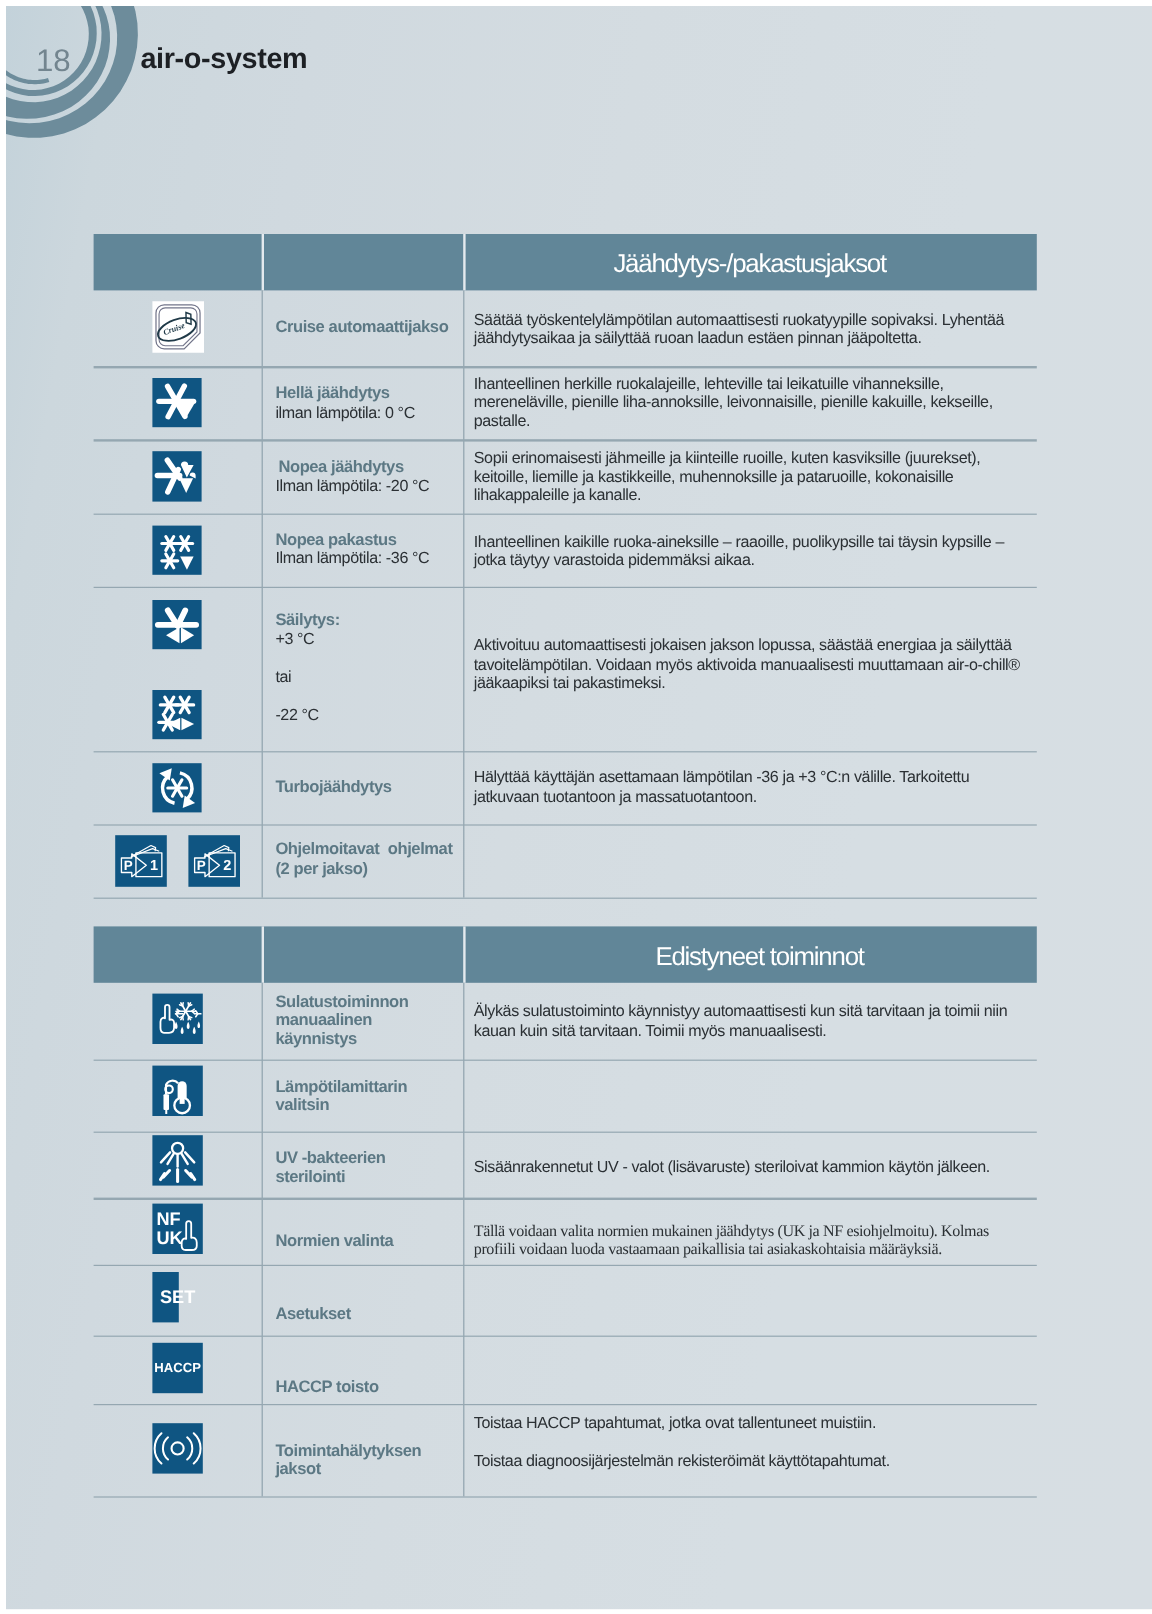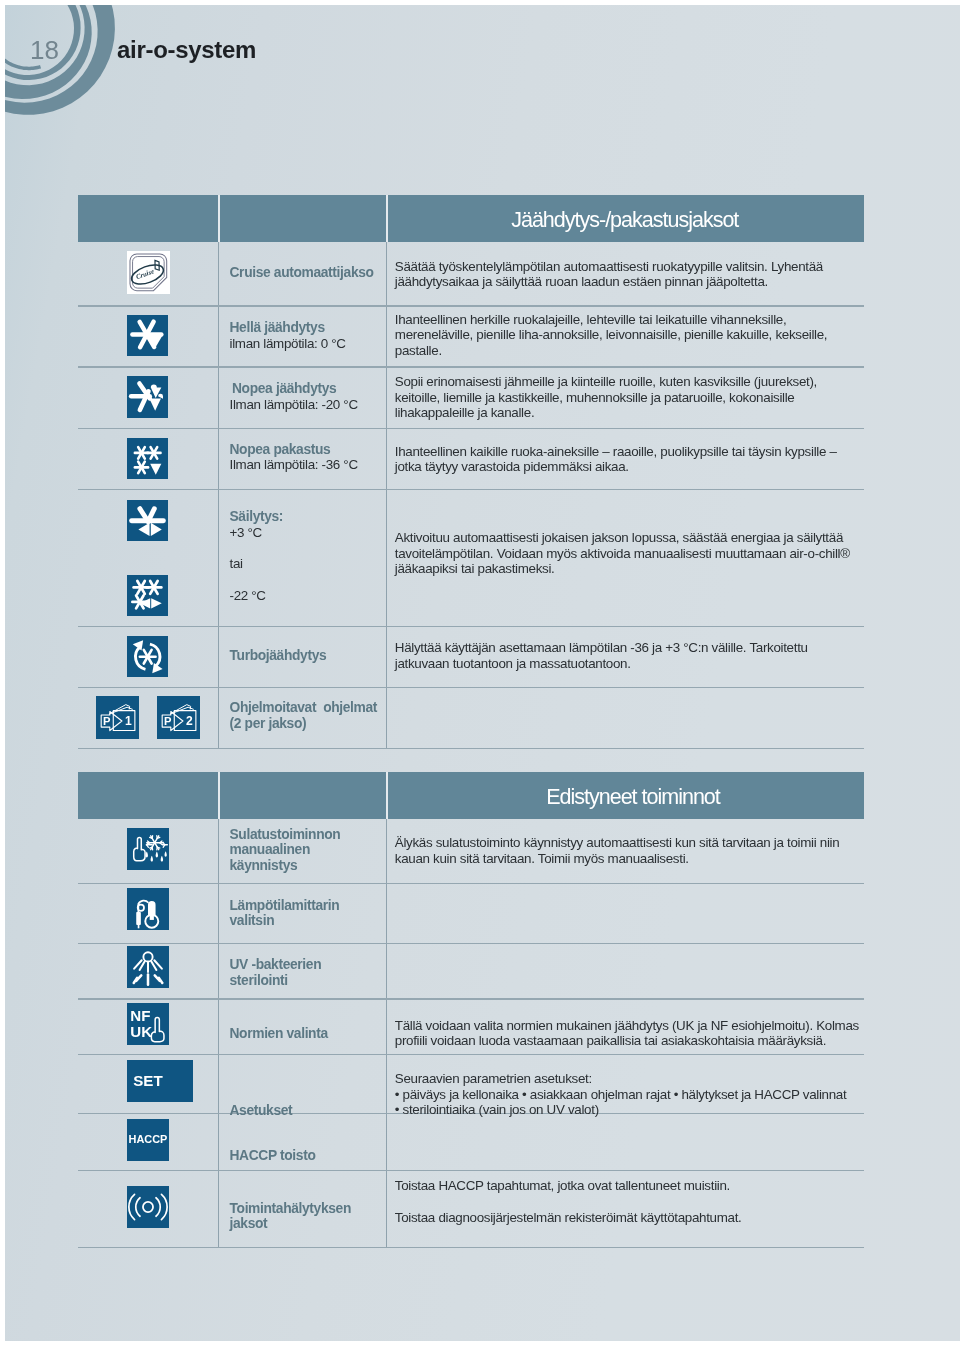--- a/index.html
+++ b/index.html
@@ -42,21 +42,21 @@
 <div class="vl" style="left:213px;top:236.8px;height:506px;"></div>
 <div class="vl" style="left:380.5px;top:236.8px;height:506px;"></div>
 <div class="hl" style="left:72.5px;top:300.4px;width:786.5px;"></div>
 <div class="hl" style="left:72.5px;top:361.3px;width:786.5px;"></div>
 <div class="hl" style="left:72.5px;top:422.7px;width:786.5px;"></div>
 <div class="hl" style="left:72.5px;top:483.8px;width:786.5px;"></div>
 <div class="hl" style="left:72.5px;top:620.8px;width:786.5px;"></div>
 <div class="hl" style="left:72.5px;top:682px;width:786.5px;"></div>
 <div class="hl" style="left:72.5px;top:742.8px;width:786.5px;"></div>
 <div class="nm" style="left:224.5px;top:260.1px;width:150px;">Cruise automaattijakso</div>
-<div class="ds" style="left:389.8px;top:253.7px;">Säätää työskentelylämpötilan automaattisesti ruokatyypille valitsin. Lyhentää
+<div class="ds" style="left:389.8px;top:253.7px;">Säätää työskentelylämpötilan automaattisesti ruokatyypille sopivaksi. Lyhentää
 jäähdytysaikaa ja säilyttää ruoan laadun estäen pinnan jääpoltetta.</div>
 <div class="nm" style="left:224.5px;top:314.8px;width:150px;">Hellä jäähdytys</div>
 <div class="sb" style="left:224.5px;top:330.5px;">ilman lämpötila: 0 °C</div>
 <div class="ds" style="left:389.8px;top:306.6px;">Ihanteellinen herkille ruokalajeille, lehteville tai leikatuille vihanneksille,
 mereneläville, pienille liha-annoksille, leivonnaisille, pienille kakuille, kekseille,
 pastalle.</div>
 <div class="nm" style="left:227px;top:375.8px;width:150px;">Nopea jäähdytys</div>
 <div class="sb" style="left:224.5px;top:391.5px;">Ilman lämpötila: -20 °C</div>
 <div class="ds" style="left:389.8px;top:369.1px;">Sopii erinomaisesti jähmeille ja kiinteille ruoille, kuten kasviksille (juurekset),
 keitoille, liemille ja kastikkeille, muhennoksille ja pataruoille, kokonaisille
@@ -171,27 +171,25 @@
 <div class="hl" style="left:72.5px;top:1241.9px;width:786.5px;"></div>
 <div class="nm" style="left:224.5px;top:821.5px;width:150px;">Sulatustoiminnon
 manuaalinen
 käynnistys</div>
 <div class="ds" style="left:389.8px;top:830px;">Älykäs sulatustoiminto käynnistyy automaattisesti kun sitä tarvitaan ja toimii niin
 kauan kuin sitä tarvitaan. Toimii myös manuaalisesti.</div>
 <div class="nm" style="left:224.5px;top:892.5px;width:150px;">Lämpötilamittarin
 valitsin</div>
 <div class="nm" style="left:224.5px;top:952.3px;width:150px;">UV -bakteerien
 sterilointi</div>
+<div class="ds" style="left:389.8px;top:960px;">Sisäänrakennetut UV - valot (lisävaruste) steriloivat kammion käytön jälkeen.</div>
 <div class="nm" style="left:224.5px;top:1021px;width:150px;">Normien valinta</div>
-<div class="ds" style="left:389.8px;top:1012.5px;">Tällä voidaan valita normien mukainen jäähdytys (UK ja NF esiohjelmoitu). Kolmas
+<div class="ds" style="left:389.8px;top:1012.5px;font-family:Liberation Serif, serif;">Tällä voidaan valita normien mukainen jäähdytys (UK ja NF esiohjelmoitu). Kolmas
 profiili voidaan luoda vastaamaan paikallisia tai asiakaskohtaisia määräyksiä.</div>
-<div class="nm" style="left:224.5px;top:1082.1px;width:150px;margin-top:16px;">Asetukset</div>
-<div class="ds" style="left:389.8px;top:1066px;">Seuraavien parametrien asetukset:
-• päiväys ja kellonaika • asiakkaan ohjelman rajat • hälytykset ja HACCP valinnat
-• sterilointiaika (vain jos on UV valot)</div>
+<div class="nm" style="left:224.5px;top:1082.1px;width:150px;">Asetukset</div>
 <div class="nm" style="left:224.5px;top:1142.7px;width:150px;">HACCP toisto</div>
 <div class="ds" style="left:389.8px;top:1142.5px;margin-top:30px;">Toistaa HACCP tapahtumat, jotka ovat tallentuneet muistiin.</div>
 <div class="nm" style="left:224.5px;top:1195.7px;width:150px;">Toimintahälytyksen
 jaksot</div>
 <div class="ds" style="left:389.8px;top:1205px;">Toistaa diagnoosijärjestelmän rekisteröimät käyttötapahtumat.</div>
 <div class="ic" style="left:122px;top:823.3px;width:42px;height:42px;background:#0f5582;"><svg viewBox="0 0 100 100" width="42" height="42">
         <path d="M 16 56 C 16 48 23 47 25 49 L 25 27 C 25 21 34 21 34 27 L 34 52 C 39 50 43 53 43 58 L 43 68 C 43 74 39 78 33 78 L 23 78 C 18 78 16 73 16 68 Z" fill="none" stroke="#ffffff" stroke-width="3.6" stroke-linejoin="round"></path>
         <line x1="66.0" y1="35.0" x2="85.0" y2="35.0" stroke="#ffffff" stroke-width="3.4" stroke-linecap="round"></line>
         <line x1="77.8" y1="35.0" x2="83.2" y2="39.2" stroke="#ffffff" stroke-width="2.9" stroke-linecap="round"></line>
         <line x1="77.8" y1="35.0" x2="83.2" y2="30.8" stroke="#ffffff" stroke-width="2.9" stroke-linecap="round"></line>
@@ -242,21 +240,21 @@
         <line x1="34.0" y1="70.0" x2="22.0" y2="83.0" stroke="#ffffff" stroke-width="6.0" stroke-linecap="round"></line>
         <line x1="66.0" y1="70.0" x2="78.0" y2="83.0" stroke="#ffffff" stroke-width="6.0" stroke-linecap="round"></line>
         <line x1="24.0" y1="76.0" x2="16.0" y2="88.0" stroke="#ffffff" stroke-width="6.0" stroke-linecap="round"></line>
         <line x1="76.0" y1="76.0" x2="84.0" y2="88.0" stroke="#ffffff" stroke-width="6.0" stroke-linecap="round"></line>
       </svg></div>
 <div class="ic" style="left:122px;top:998px;width:42px;height:42px;background:#0f5582;"><svg viewBox="0 0 100 100" width="42" height="42">
         <text x="8" y="42" font-family="Liberation Sans, sans-serif" font-weight="bold" font-size="36" fill="#ffffff">NF</text>
         <text x="8" y="80" font-family="Liberation Sans, sans-serif" font-weight="bold" font-size="36" fill="#ffffff">UK</text>
         <path d="M 58 78 C 58 70 64 68 67 70 L 67 40 C 67 33 77 33 77 40 L 77 68 C 83 66 88 70 88 77 L 88 84 C 88 90 84 92 78 92 L 66 92 C 60 92 58 88 58 83 Z" fill="none" stroke="#ffffff" stroke-width="3.6" stroke-linejoin="round"></path>
       </svg></div>
-<div class="ic" style="left:122px;top:1055px;width:66px;height:42px;background:#0f5582;"><svg viewBox="0 0 100 100" width="42" height="42">
+<div class="ic" style="left:122px;top:1055px;width:22px;height:42px;background:#0f5582;"><svg viewBox="0 0 100 100" width="42" height="42">
         <text x="50" y="62" font-family="Liberation Sans, sans-serif" font-weight="bold" font-size="36" fill="#ffffff" text-anchor="middle">SET</text>
       </svg></div>
 <div class="ic" style="left:122px;top:1114px;width:42px;height:42px;background:#0f5582;"><svg viewBox="0 0 100 100" width="42" height="42">
         <text x="50" y="58" font-family="Liberation Sans, sans-serif" font-weight="bold" font-size="26" fill="#ffffff" text-anchor="middle">HACCP</text>
       </svg></div>
 <div class="ic" style="left:122px;top:1181px;width:42px;height:42px;background:#0f5582;"><svg viewBox="0 0 100 100" width="42" height="42">
         <circle cx="50" cy="50" r="12" fill="none" stroke="#ffffff" stroke-width="4.2"></circle>
         <path d="M 31 28 A 29 29 0 0 0 31 72" fill="none" stroke="#ffffff" stroke-width="4" stroke-linecap="round"></path>
         <path d="M 69 28 A 29 29 0 0 1 69 72" fill="none" stroke="#ffffff" stroke-width="4" stroke-linecap="round"></path>
         <path d="M 18 20 A 40 40 0 0 0 18 80" fill="none" stroke="#ffffff" stroke-width="4" stroke-linecap="round"></path>

